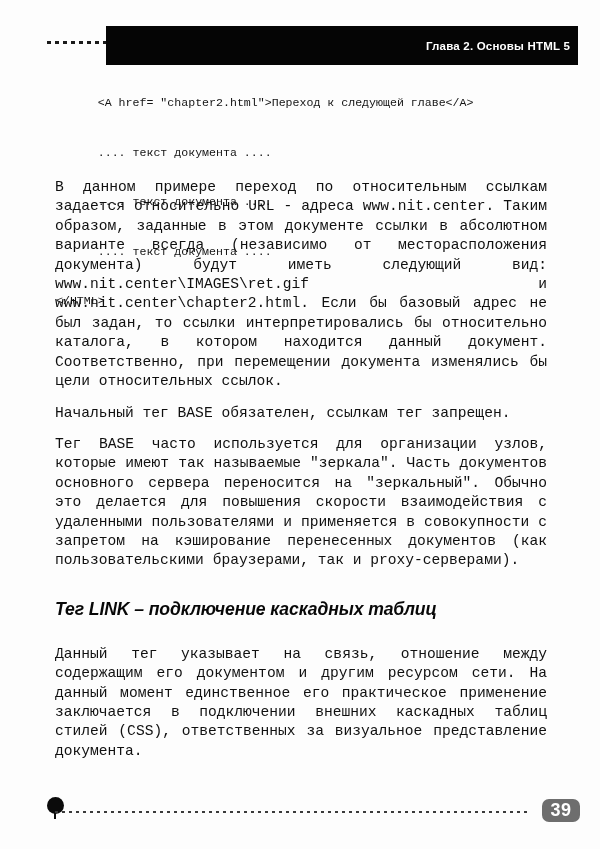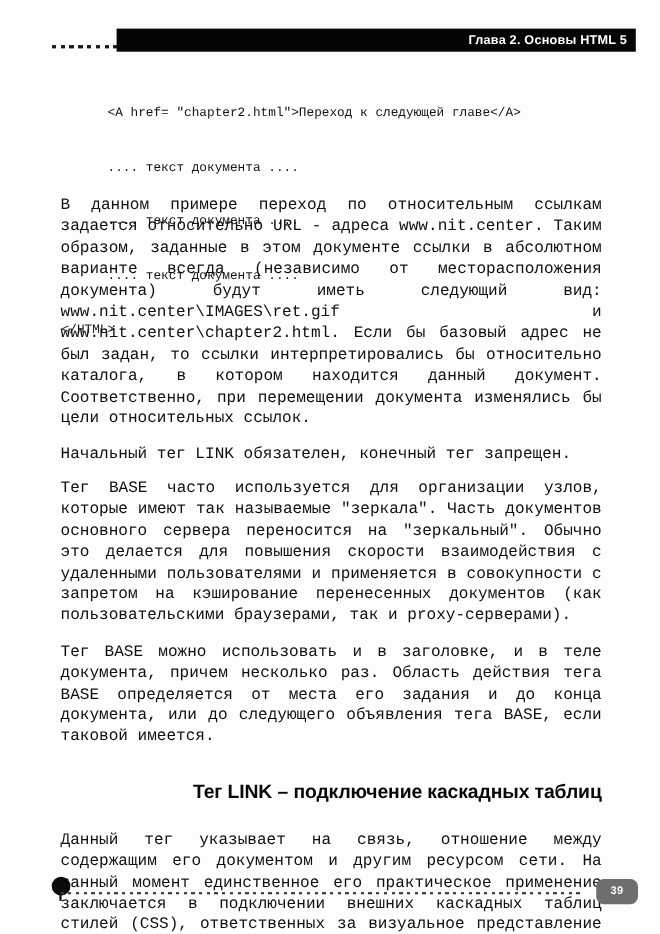--- a/index.html
+++ b/index.html
@@ -37,21 +37,21 @@
     width: 60px;
     height: 3px;
     background-image: repeating-linear-gradient(
         to right, #1a1a1a 0px, #1a1a1a 4px, transparent 4px, transparent 8px);
   }
   .header-bar {
     position: absolute;
     left: 106px;
     right: 22px;
     top: 0;
-    height: 21px;
+    height: 39px;
     background: #050505;
   }
   .header-title {
     position: absolute;
     right: 8px;
     top: 50%;
     transform: translateY(-50%);
     color: #ffffff;
     font-family: "Liberation Sans", sans-serif;
     font-size: 11.5px;
@@ -92,23 +92,24 @@
   }
   p.body-par:last-child { margin-bottom: 12px; }
   p.tight { margin-bottom: 11px; }
 
   .section-heading {
     margin: 26px 0 24px 0;
     font-family: "Liberation Sans", sans-serif;
     font-weight: bold;
     font-size: 17.6px;
     line-height: 24px;
-    text-align: right;
+    text-align: left;
     color: #080808;
     letter-spacing: -0.1px;
+    font-style: italic;
   }
   .section-heading .line2 { display: block; }
 
   
   .footer {
     position: absolute;
     left: 0;
     right: 0;
     bottom: 0;
     height: 62px;
@@ -143,21 +144,21 @@
   .page-badge {
     position: absolute;
     right: 20px;
     top: 12px;
     width: 38px;
     height: 23px;
     background: #6e6e6e;
     border-radius: 7px;
     color: #ffffff;
     font-family: "Liberation Sans", sans-serif;
-    font-size: 10px;
+    font-size: 18px;
     font-weight: bold;
     display: flex;
     align-items: center;
     justify-content: center;
     letter-spacing: 0.4px;
   }
 </style>
 </head>
 <body>
 
@@ -174,25 +175,24 @@
     <div class="code-line">      &lt;A href= "chapter2.html"&gt;Переход к следующей главе&lt;/A&gt;</div>
     <div class="code-line">      .... текст документа ....</div>
     <div class="code-line">      .... текст документа ....</div>
     <div class="code-line">      .... текст документа ....</div>
     <div class="code-line">&lt;/HTML&gt;</div>
   </div>
 
   <div class="content">
     <p class="body-par">В данном примере переход по относительным ссылкам задается относительно URL - адреса www.nit.center. Таким образом, заданные в этом документе ссылки в абсолютном варианте всегда (независимо от месторасположения документа) будут иметь следующий вид: www.nit.center\IMAGES\ret.gif и www.nit.center\chapter2.html. Если бы базовый адрес не был задан, то ссылки интерпретировались бы относительно каталога, в котором находится данный документ. Соответственно, при перемещении документа изменялись бы цели относительных ссылок.</p>
 
-    <p class="body-par tight">Начальный тег LINK обязателен, конечный тег запрещен.</p>
+    <p class="body-par tight">Начальный тег BASE обязателен, ссылкам тег запрещен.</p>
 
     <p class="body-par">Тег BASE часто используется для организации узлов, которые имеют так называемые "зеркала". Часть документов основного сервера переносится на "зеркальный". Обычно это делается для повышения скорости взаимодействия с удаленными пользователями и применяется в совокупности с запретом на кэширование перенесенных документов (как пользовательскими браузерами, так и proxy-серверами).</p>
 
-    <p class="body-par">Тег BASE можно использовать и в заголовке, и в теле документа, причем несколько раз. Область действия тега BASE определяется от места его задания и до конца документа, или до следующего объявления тега BASE, если таковой имеется.</p>
 
     <h2 class="section-heading">
       <span>Тег LINK – подключение каскадных таблиц</span>
     </h2>
 
     <p class="body-par">Данный тег указывает на связь, отношение между содержащим его документом и другим ресурсом сети. На данный момент единственное его практическое применение заключается в подключении внешних каскадных таблиц стилей (CSS), ответственных за визуальное представление документа.</p>
   </div>
 
   <div class="footer">
     <div class="footer-dot"></div>

